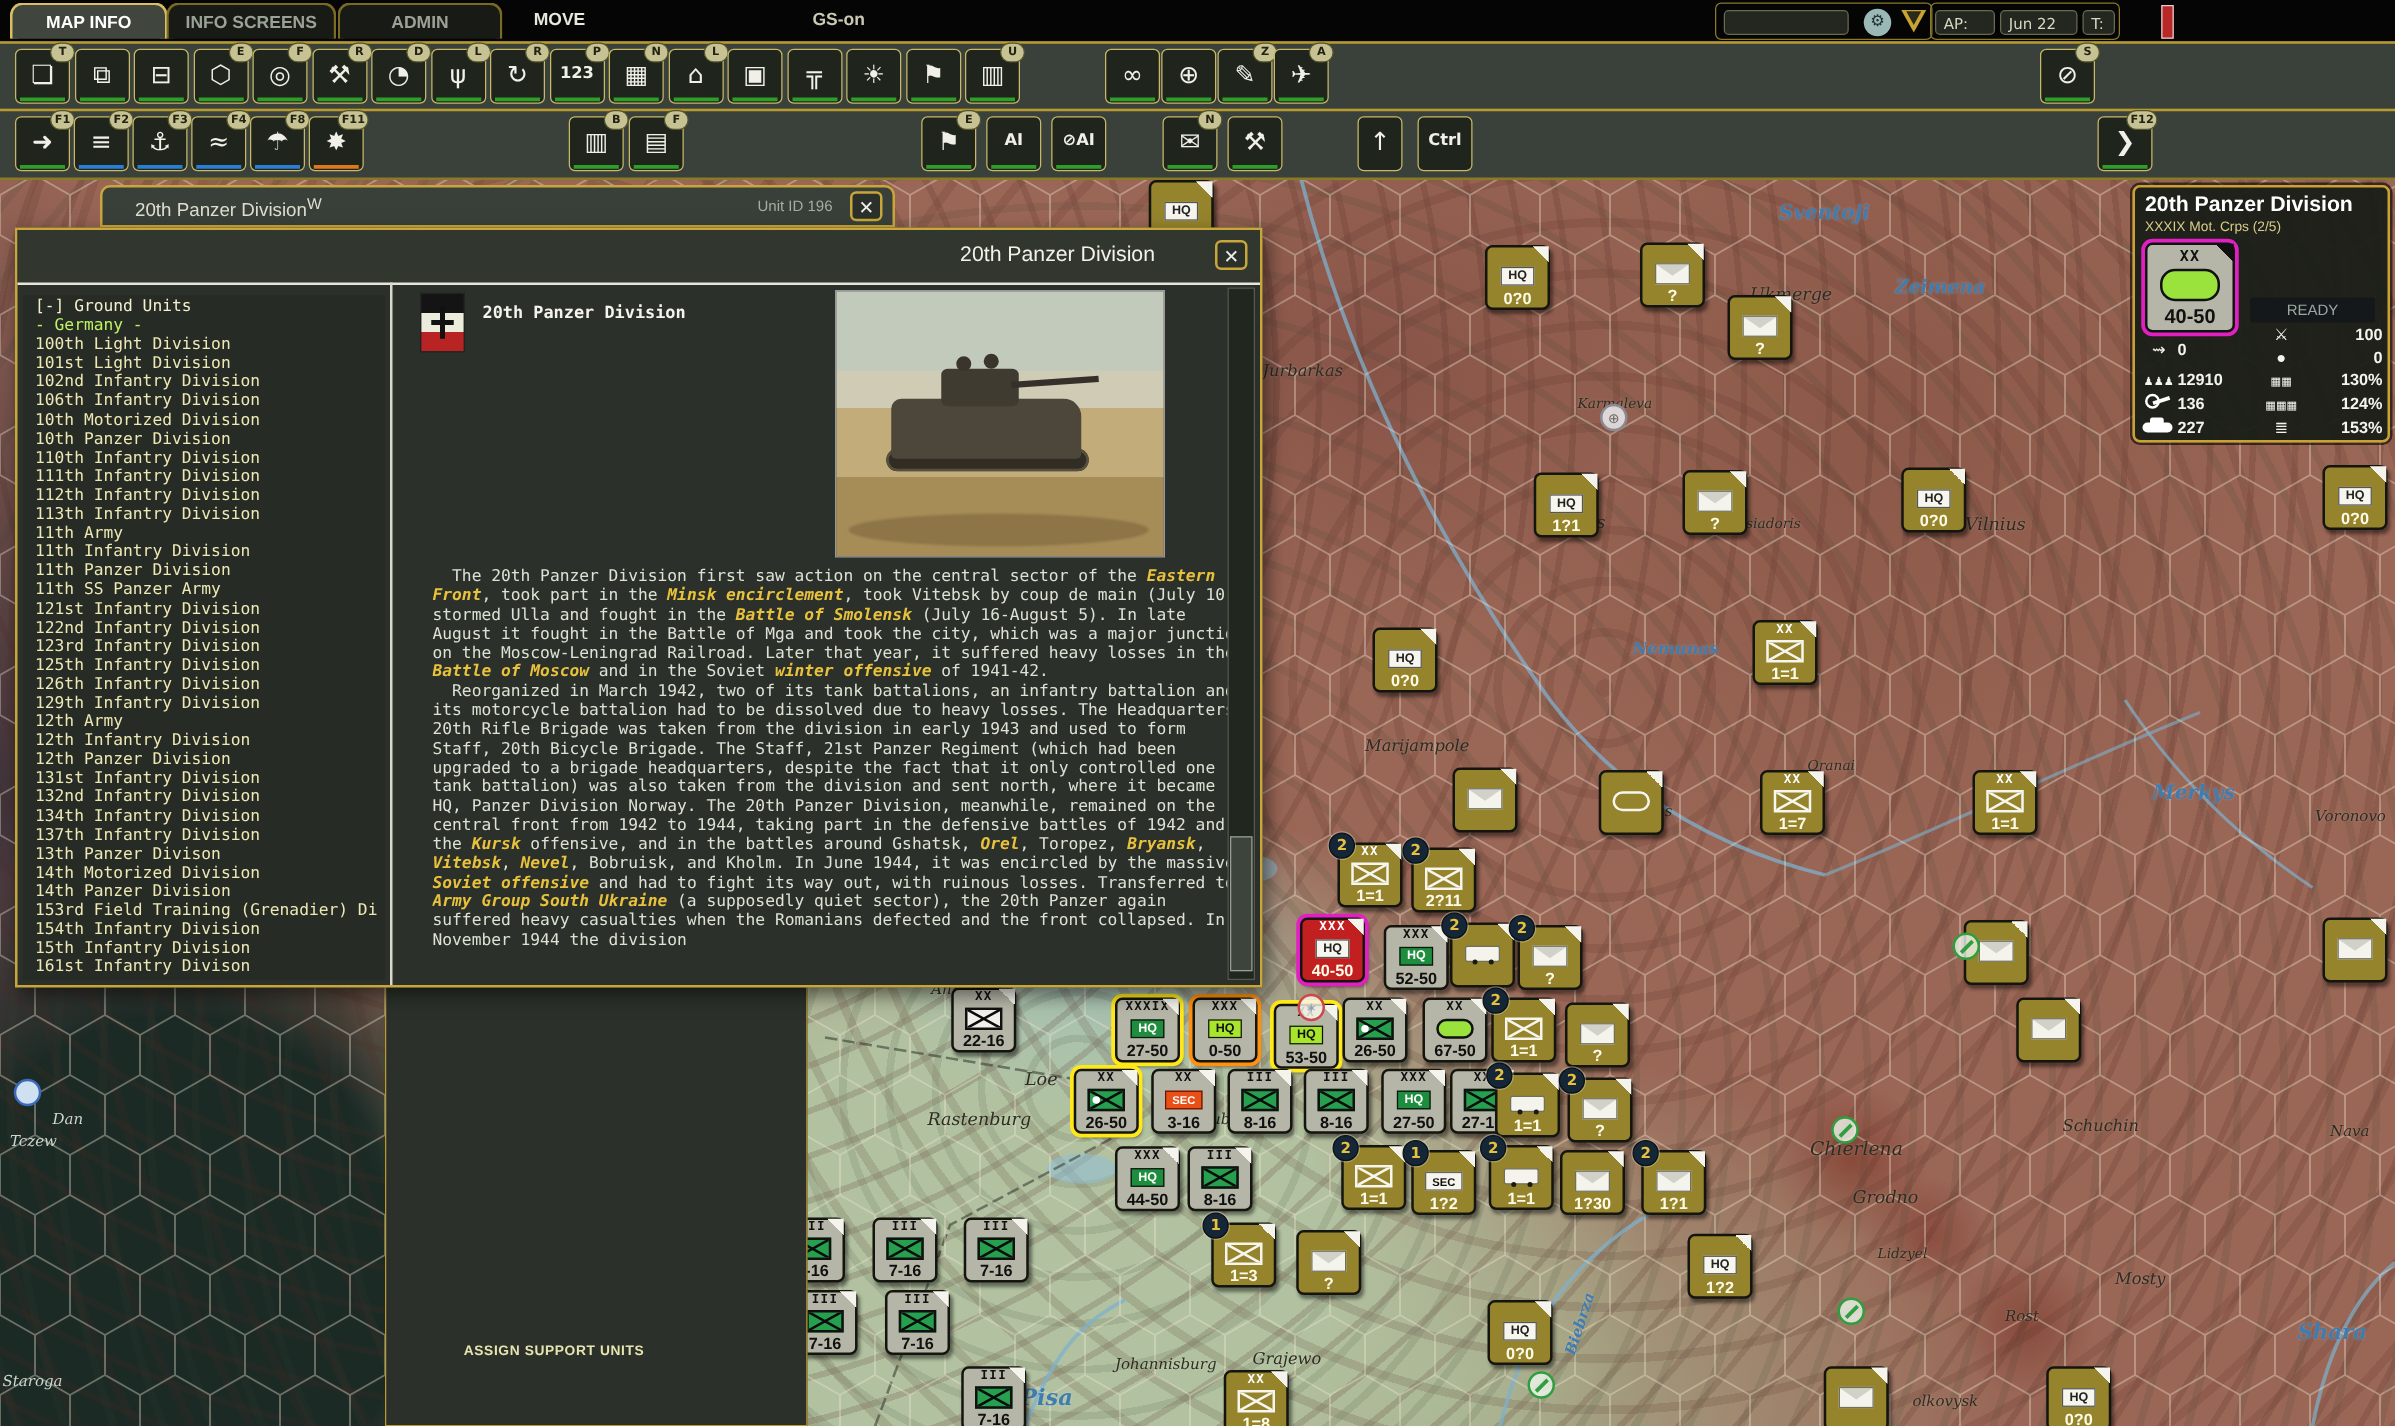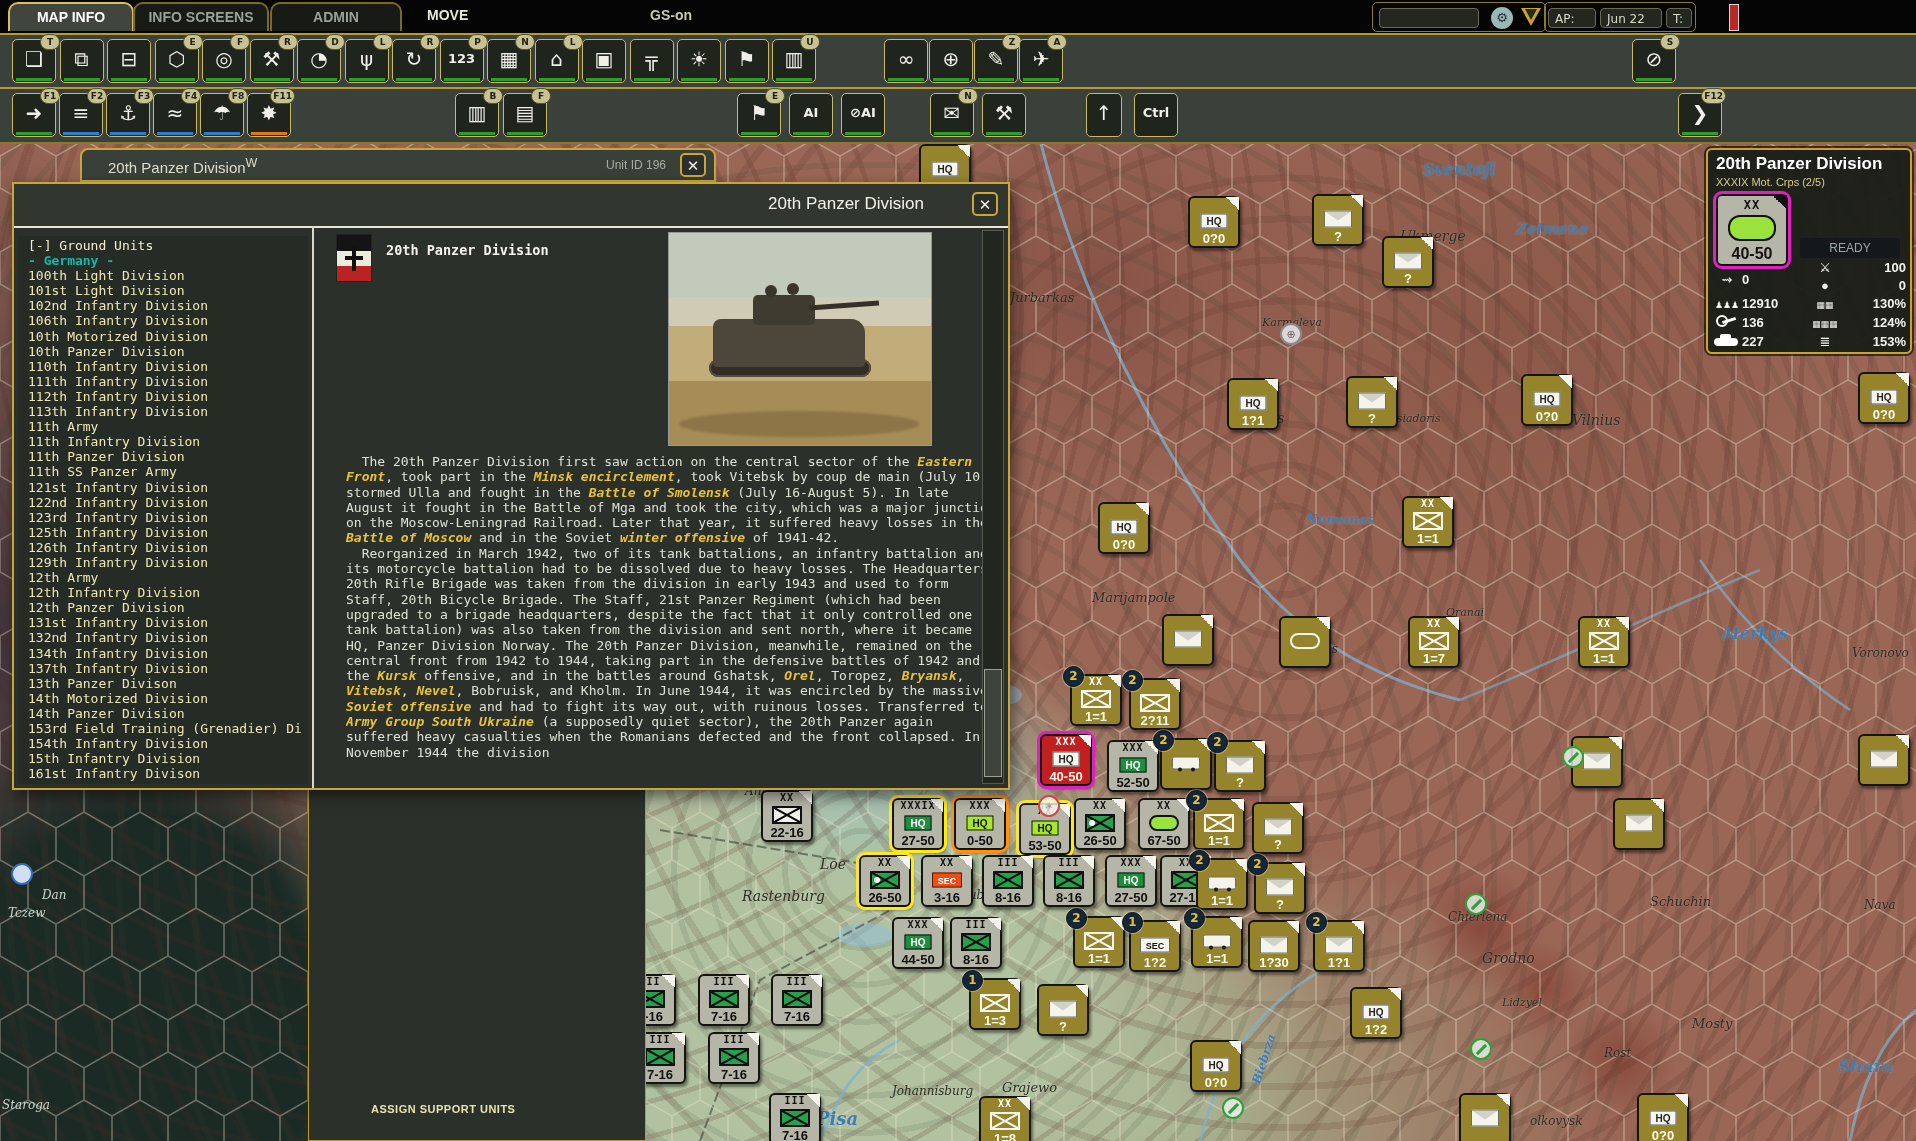--- a/index.html
+++ b/index.html
@@ -116,31 +116,31 @@
   
   #outer-titlebar{position:absolute;left:80px;top:148px;width:636px;height:34px;z-index:4;
       background:#39403a;border:2px solid #c8a63a;border-radius:8px 8px 0 0;box-sizing:border-box;}
   #outer-titlebar .t{position:absolute;left:26px;top:6px;color:#dedecf;font:15px "Liberation Sans",sans-serif;}
   #outer-titlebar .uid{position:absolute;right:48px;top:8px;color:#a8aca0;font:12px "Liberation Sans",sans-serif;}
   .xbtn{position:absolute;width:26px;height:24px;background:#2b302a;border:2px solid #c8a63a;border-radius:5px;
         color:#f0f0ea;font:bold 15px/22px "DejaVu Sans";text-align:center;box-sizing:border-box;cursor:default;}
   #support-window{position:absolute;left:308px;top:182px;width:338px;height:959px;z-index:3;
       background:#2b312a;border:1px solid #b89a30;box-sizing:border-box;}
   #assign-btn{position:absolute;left:62px;top:892px;color:#e8e4b0;font:bold 11px "Liberation Sans",sans-serif;
-      letter-spacing:.5px;cursor:default;margin-top:28px;}
+      letter-spacing:.5px;cursor:default;}
   #dialog{position:absolute;left:12px;top:182px;width:998px;height:608px;z-index:6;background:#2b302a;
       border:2px solid #c8a63a;box-sizing:border-box;box-shadow:4px 6px 14px rgba(0,0,0,.5);}
   #dlg-titlebar{position:absolute;left:0;top:0;width:100%;height:42px;background:#31372f;}
   #dlg-title{position:absolute;right:84px;top:10px;color:#f2f2e8;font:17px "Liberation Sans",sans-serif;}
   #dlg-sep{position:absolute;left:0;top:42px;width:100%;height:2px;background:#e6e6da;}
   #dlg-vline{position:absolute;left:298px;top:42px;bottom:0;width:2px;background:#d8d8cc;}
   #unit-list{position:absolute;left:4px;top:52px;width:290px;bottom:4px;overflow:hidden;background:#262b25;
       font:13px/15.1px "DejaVu Sans Mono",monospace;color:#eee8b4;padding:2px 0 0 10px;box-sizing:border-box;}
   .ul-head{font-weight:normal;color:#f4f0ce;}
-  .ul-sub{color:#14b8a6;font-weight:bold;}
+  .ul-sub{color:#bef264;}
   .ul-item{white-space:nowrap;cursor:default;}
   #desc{position:absolute;left:300px;top:44px;right:0;bottom:0;}
   #flag{position:absolute;left:22px;top:6px;width:34px;height:46px;border:1px solid #222;
       background:linear-gradient(180deg,#141414 0 34%,#ececе4 34% 67%,#b82424 67%);}
   #flag{background:linear-gradient(180deg,#141414 0 34%,#ececdc 34% 67%,#b82424 67%);}
   #flag .cv{position:absolute;left:50%;top:50%;width:4px;height:26px;margin:-13px 0 0 -2px;background:#111;}
   #flag .ch{position:absolute;left:50%;top:50%;width:18px;height:4px;margin:-2px 0 0 -9px;background:#111;}
   #desc-head{position:absolute;left:72px;top:14px;color:#f4f4ec;font:bold 13.5px "DejaVu Sans Mono",monospace;}
   #photo{position:absolute;left:354px;top:4px;width:262px;height:212px;border:1px solid #999;
       background:linear-gradient(180deg,#c2cabc 0 30%,#cfcbb4 30% 44%,#c2ac7a 44% 70%,#a68c56 70%);overflow:hidden;}
@@ -221,21 +221,21 @@
         <div class="mlabel town" style="left: 1232px; top: 270px; font-size: 14px;">Kaunas</div>
         <div class="mlabel town" style="left: 1382px; top: 272px; font-size: 11px;">Misiadoris</div>
         <div class="mlabel town" style="left: 1572px; top: 272px; font-size: 14px; text-align: right;">Vilnius</div>
         <div class="mlabel river" style="left: 1306px; top: 372px; font-size: 13px; text-align: center;">Nemunas</div>
         <div class="mlabel town" style="left: 1092px; top: 450px; font-size: 13px;">Marijampole</div>
         <div class="mlabel town" style="left: 1446px; top: 466px; font-size: 11px;">Oranai</div>
         <div class="mlabel river" style="left: 1722px; top: 484px; font-size: 16px;">Merkys</div>
         <div class="mlabel town" style="left: 1852px; top: 506px; font-size: 12px;">Voronovo</div>
         <div class="mlabel town" style="left: 1300px; top: 502px; font-size: 12px;">Alytus</div>
         <div class="mlabel town" style="left: 1588px; top: 626px; font-size: 14px;">Lida</div>
-        <div class="mlabel town" style="left: 1448px; top: 770px; font-size: 12px; text-align: center;">Chierlena</div>
+        <div class="mlabel town" style="left: 1448px; top: 770px; font-size: 15px; text-align: center;">Chierlena</div>
         <div class="mlabel town" style="left: 1650px; top: 754px; font-size: 13px;">Schuchin</div>
         <div class="mlabel town" style="left: 1482px; top: 810px; font-size: 14px;">Grodno</div>
         <div class="mlabel town" style="left: 1502px; top: 856px; font-size: 11px;">Lidzyel</div>
         <div class="mlabel town" style="left: 1692px; top: 876px; font-size: 13px;">Mosty</div>
         <div class="mlabel town" style="left: 1604px; top: 906px; font-size: 12px;">Rost</div>
         <div class="mlabel river" style="left: 1838px; top: 916px; font-size: 17px;">Shara</div>
         <div class="mlabel town" style="left: 1864px; top: 758px; font-size: 12px;">Nava</div>
         <div class="mlabel river" style="left: 1238px; top: 912px; font-size: 12px; transform: rotate(-72deg);">Biebrza</div>
         <div class="mlabel town" style="left: 1002px; top: 940px; font-size: 13px;">Grajewo</div>
         <div class="mlabel river" style="left: 816px; top: 968px; font-size: 18px;">Pisa</div>

